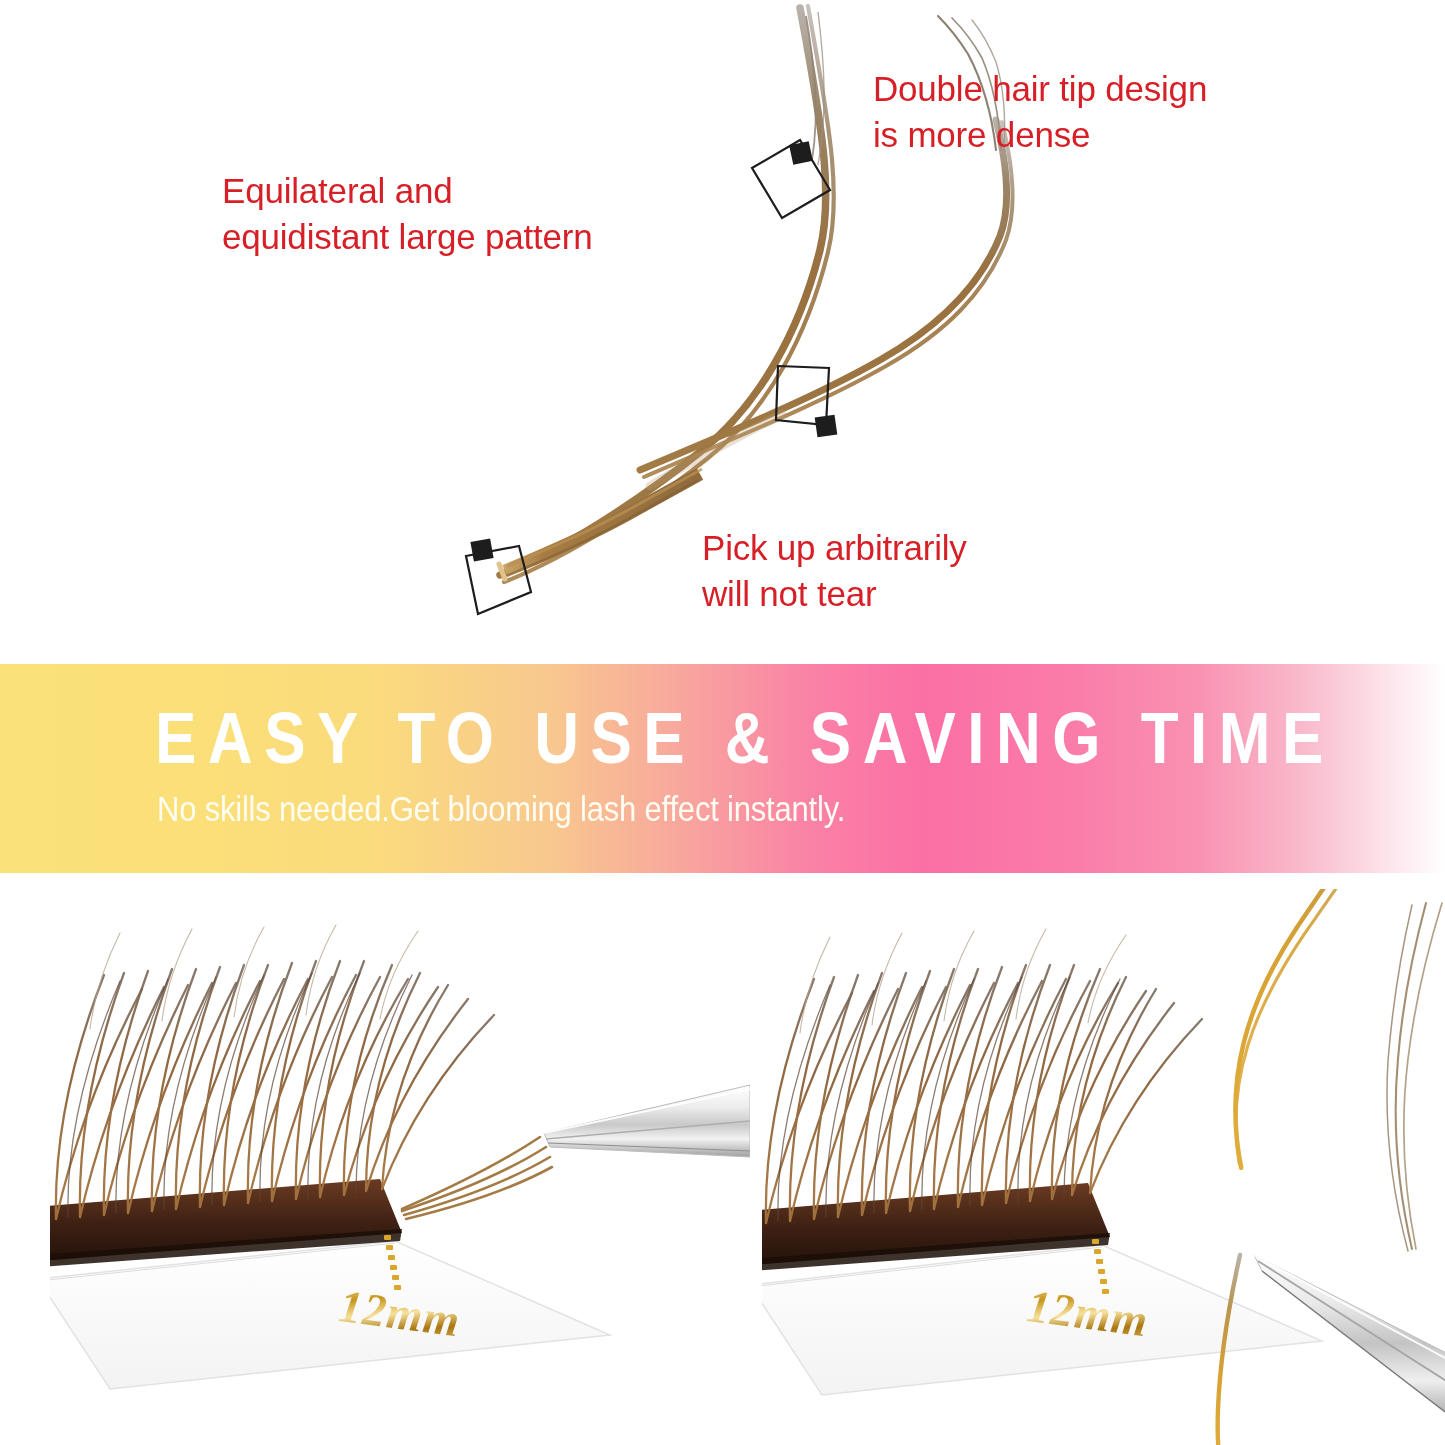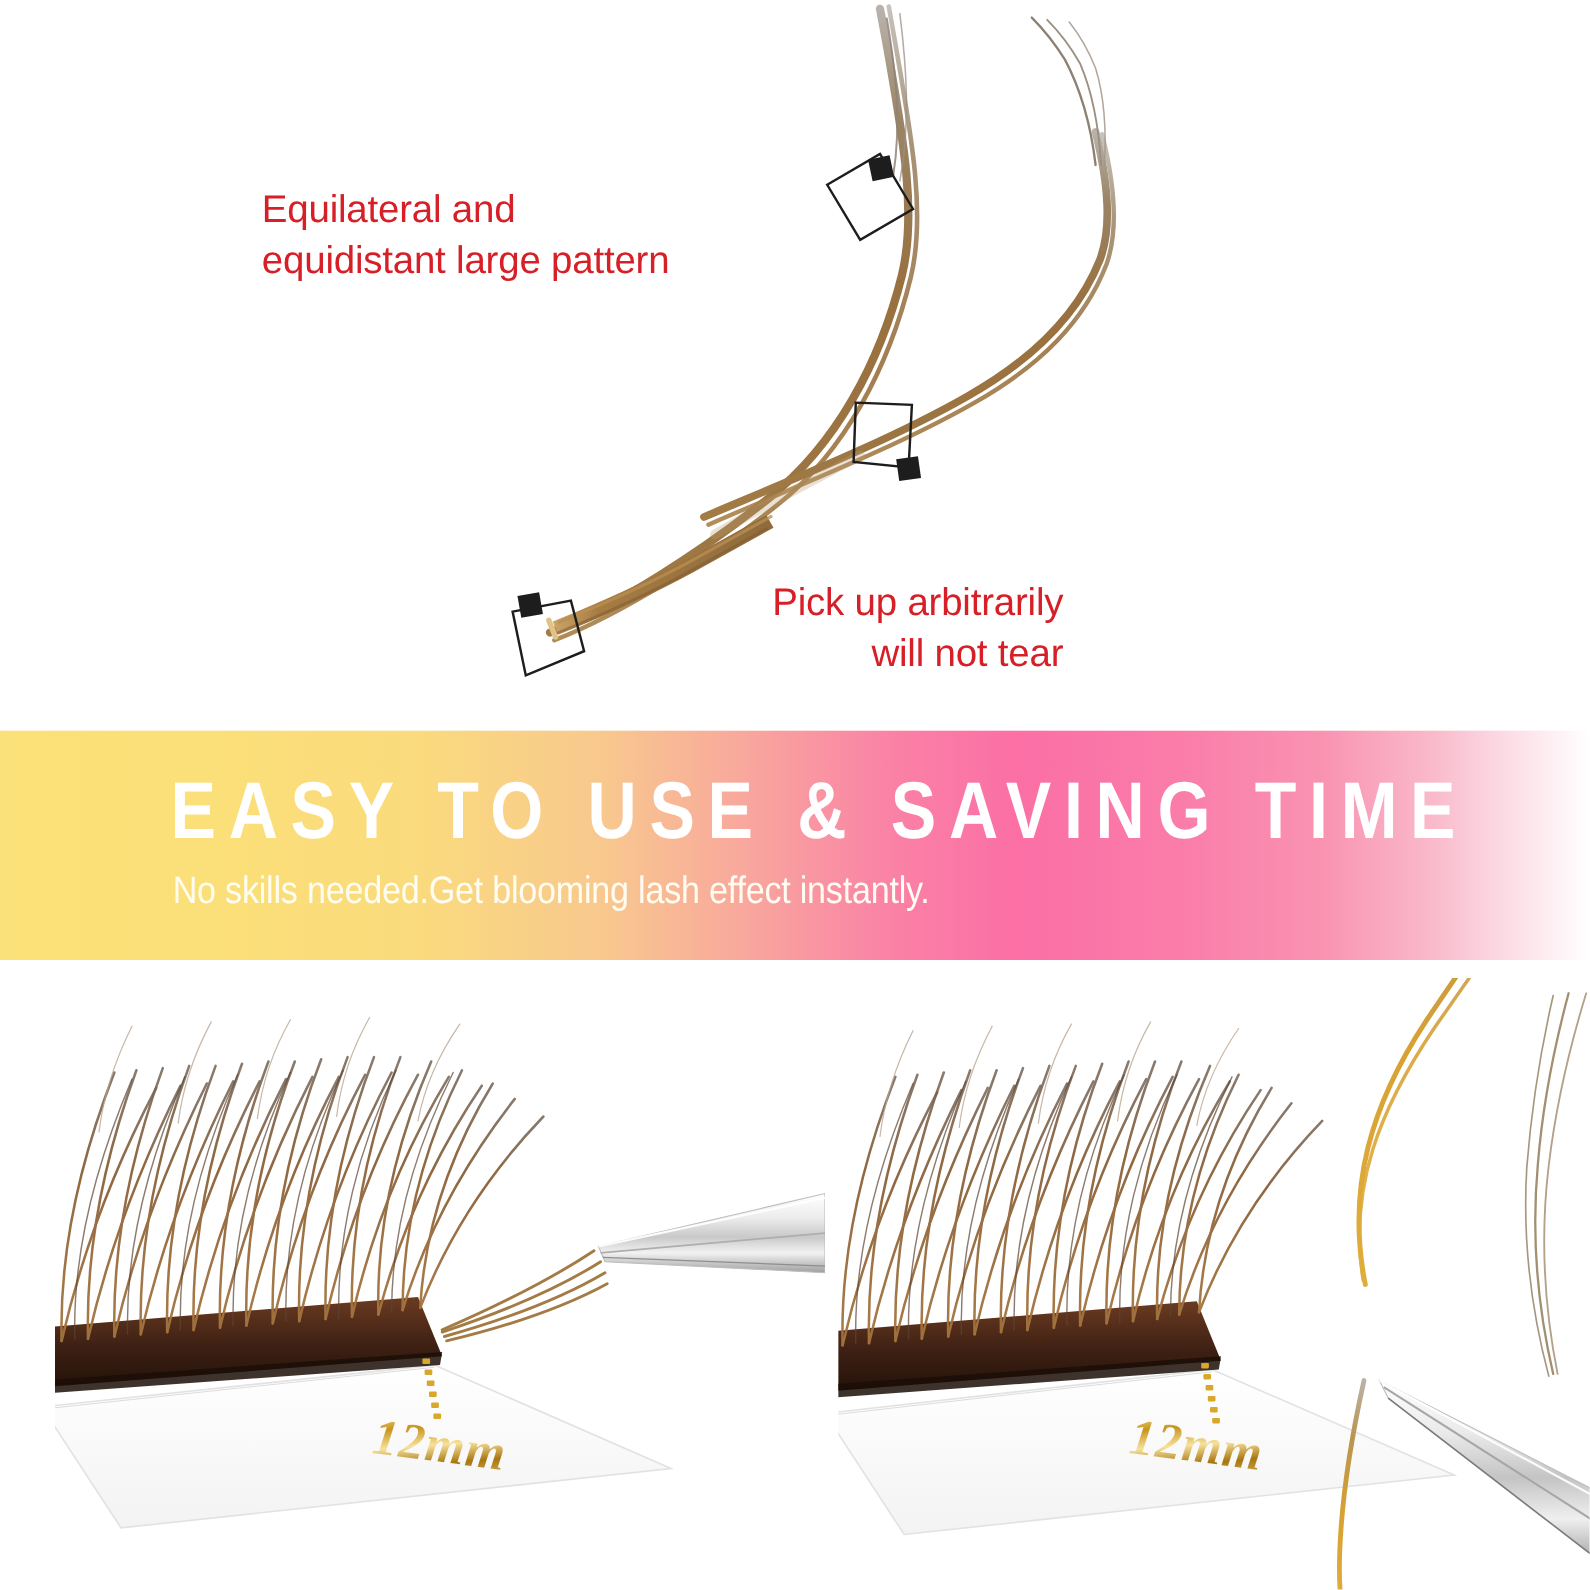--- a/index.html
+++ b/index.html
@@ -34,23 +34,23 @@
   .callout {
     position: absolute;
     color: #d61f26;
     font-family: "Liberation Sans", sans-serif;
     font-size: 35px;
     font-weight: 400;
     line-height: 1.30;
     letter-spacing: -0.2px;
     white-space: pre-line;
   }
-  #callout-equilateral { left: 238px; top: 168px; }
+  #callout-equilateral { left: 222px; top: 168px; }
   #callout-double      { left: 873px; top: 66px;  }
-  #callout-pickup      { left: 702px; top: 525px; text-align: right; }
+  #callout-pickup      { left: 702px; top: 525px; }
 
   
   #banner {
     position: absolute;
     left: 0; top: 664px;
     width: 1445px;
     height: 209px;
     overflow: hidden;
   }
   #banner-bg {
@@ -212,20 +212,22 @@
 
     <g stroke="#1d1d1d" stroke-width="2.2" fill="none">
       <polygon points="466,556 519,546 531,592 478,614"></polygon>
       <rect x="472" y="540" width="20" height="20" fill="#1d1d1d" stroke="none" transform="rotate(-10 482 550)"></rect>
     </g>
   </svg>
 
   <div class="callout" id="callout-equilateral">Equilateral and
 equidistant large pattern</div>
 
+  <div class="callout" id="callout-double">Double hair tip design
+is more dense</div>
 
   <div class="callout" id="callout-pickup">Pick up arbitrarily
 will not tear</div>
 </section>
 
 <section id="banner">
   <div id="banner-bg"></div>
   <div id="banner-inner">
     <div id="banner-title">EASY TO USE &amp; SAVING TIME</div>
     <div id="banner-subtitle">No skills needed.Get blooming lash effect instantly.</div>

